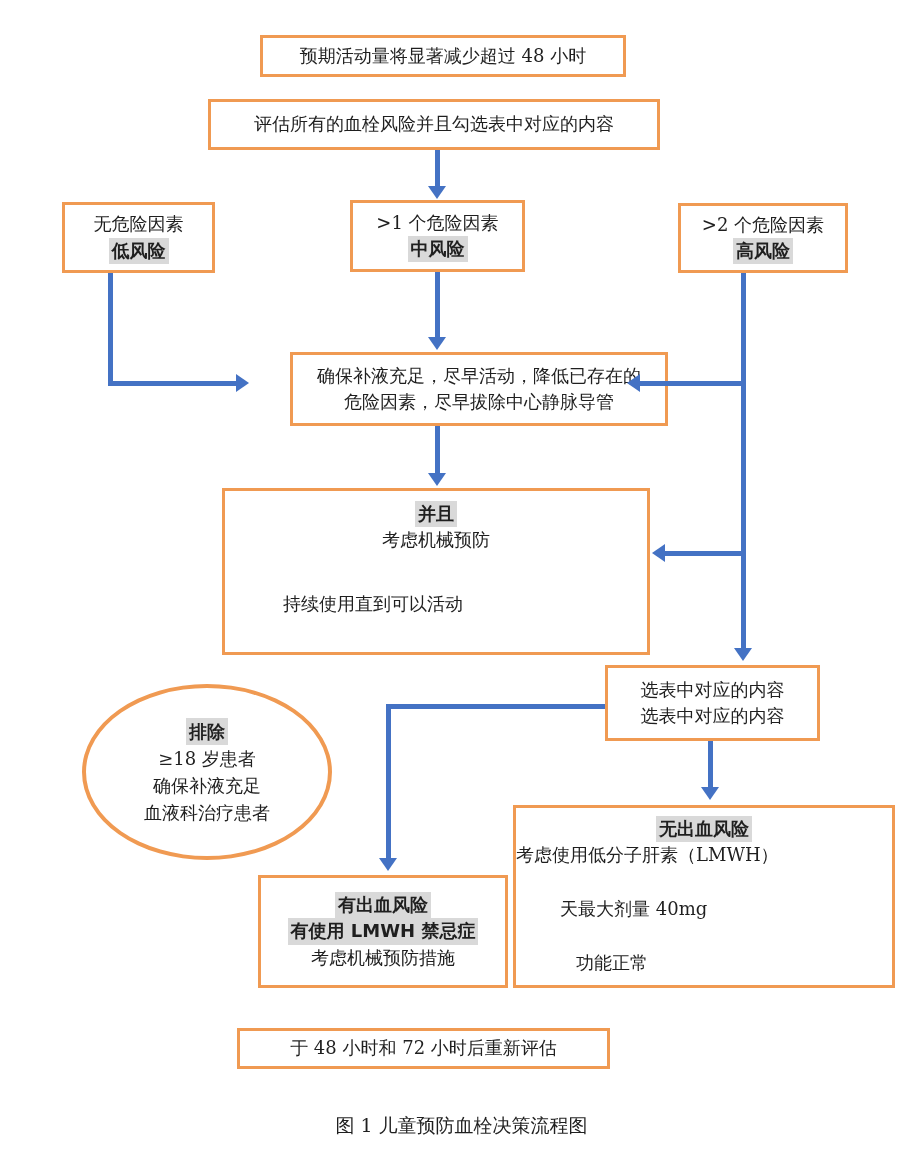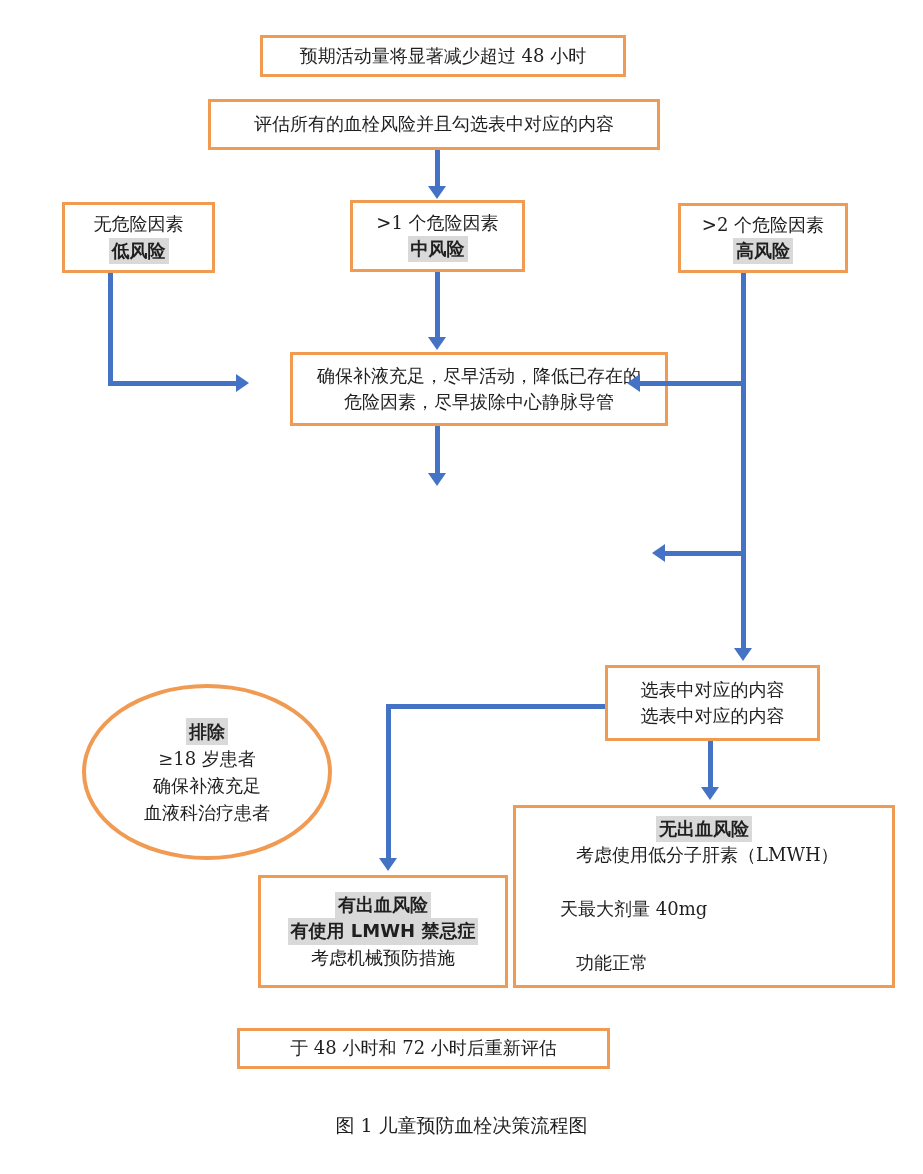--- a/index.html
+++ b/index.html
@@ -84,20 +84,25 @@
   <div class="box" style="left:678px;top:203px;width:170px;height:70px;">
     <span>&gt;2 个危险因素</span>
     <span class="hl">高风险</span>
   </div>
 
   <div class="box" style="left:250px;top:352px;width:378px;height:74px;margin-left:40px;">
     <span>确保补液充足，尽早活动，降低已存在的</span>
     <span>危险因素，尽早拔除中心静脉导管</span>
   </div>
 
+  <div class="box" style="left:222px;top:488px;width:428px;height:167px;justify-content:flex-start;padding-top:10px;">
+    <span class="hl">并且</span>
+    <span>考虑机械预防</span>
+    <span class="left-text" style="margin-top:38px;padding-left:58px;">持续使用直到可以活动</span>
+  </div>
 
   <div class="box" style="left:605px;top:665px;width:215px;height:76px;">
     <span>选表中对应的内容</span>
     <span>选表中对应的内容</span>
   </div>
 
   <div class="ellipse" style="left:82px;top:684px;width:250px;height:176px;">
     <span class="hl">排除</span>
     <span>≥18 岁患者</span>
     <span>确保补液充足</span>
@@ -105,21 +110,21 @@
   </div>
 
   <div class="box" style="left:258px;top:875px;width:250px;height:113px;text-align:right;">
     <span class="hl">有出血风险</span>
     <span class="hl">有使用 LMWH 禁忌症</span>
     <span>考虑机械预防措施</span>
   </div>
 
   <div class="box" style="left:513px;top:805px;width:382px;height:183px;justify-content:flex-start;padding-top:8px;">
     <span class="hl">无出血风险</span>
-    <span class="left-text" style="padding-left:60px;">考虑使用低分子肝素（LMWH）</span>
+    <span class="left-text" style="">考虑使用低分子肝素（LMWH）</span>
     <span class="left-text" style="margin-top:28px;padding-left:44px;">天最大剂量 40mg</span>
     <span class="left-text" style="margin-top:28px;padding-left:60px;">功能正常</span>
   </div>
 
   <div class="box" style="left:237px;top:1028px;width:373px;height:41px;">
     <span>于 48 小时和 72 小时后重新评估</span>
   </div>
 
   <div class="seg" style="left:435px;top:150px;width:5px;height:37px;"></div>
   <div class="head down" style="left:428px;top:186px;"></div>

